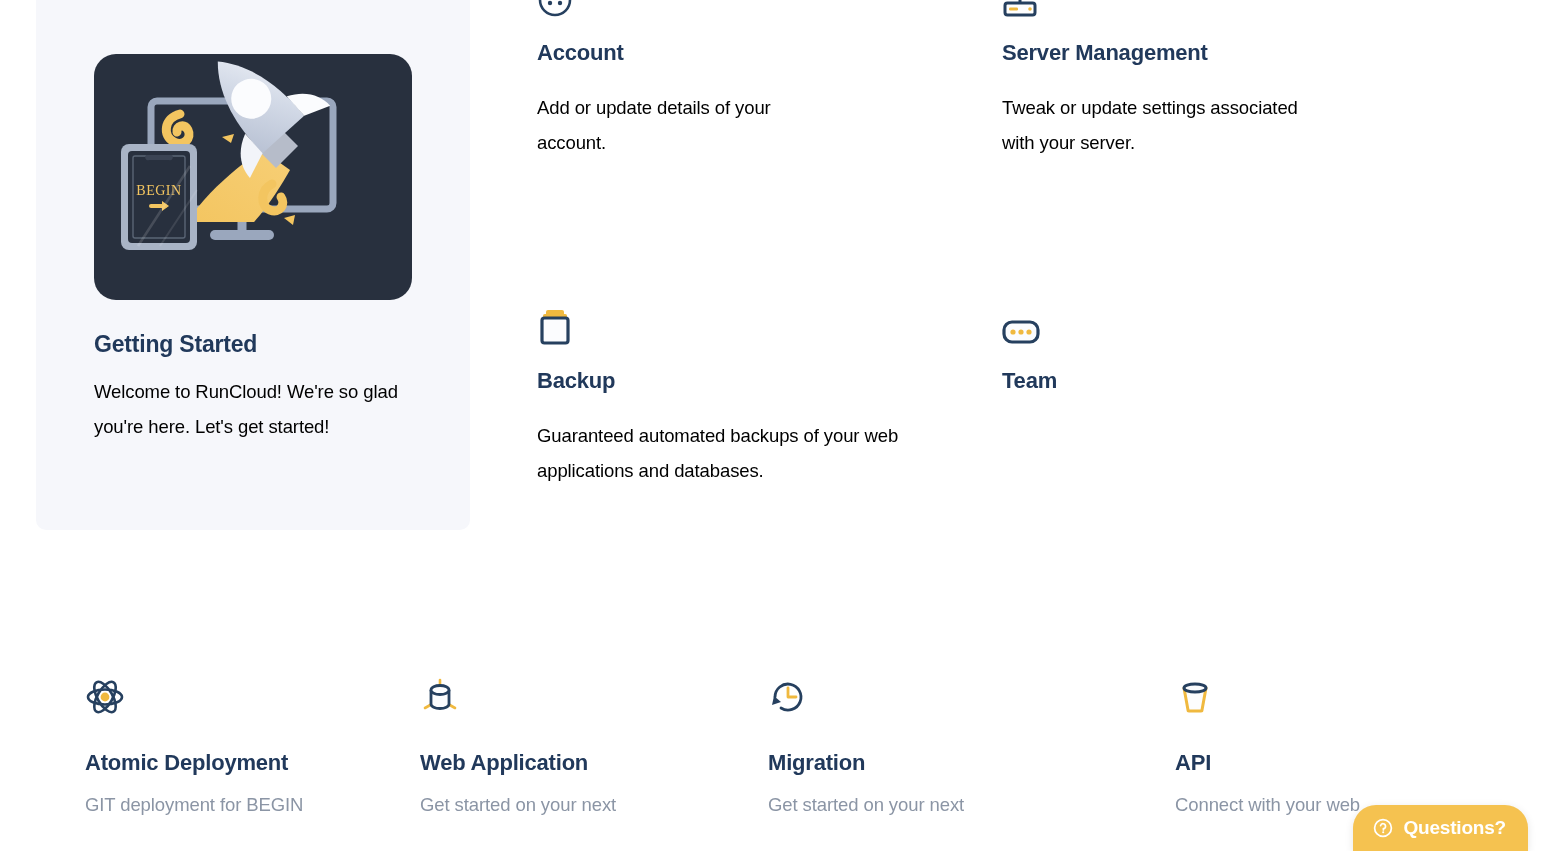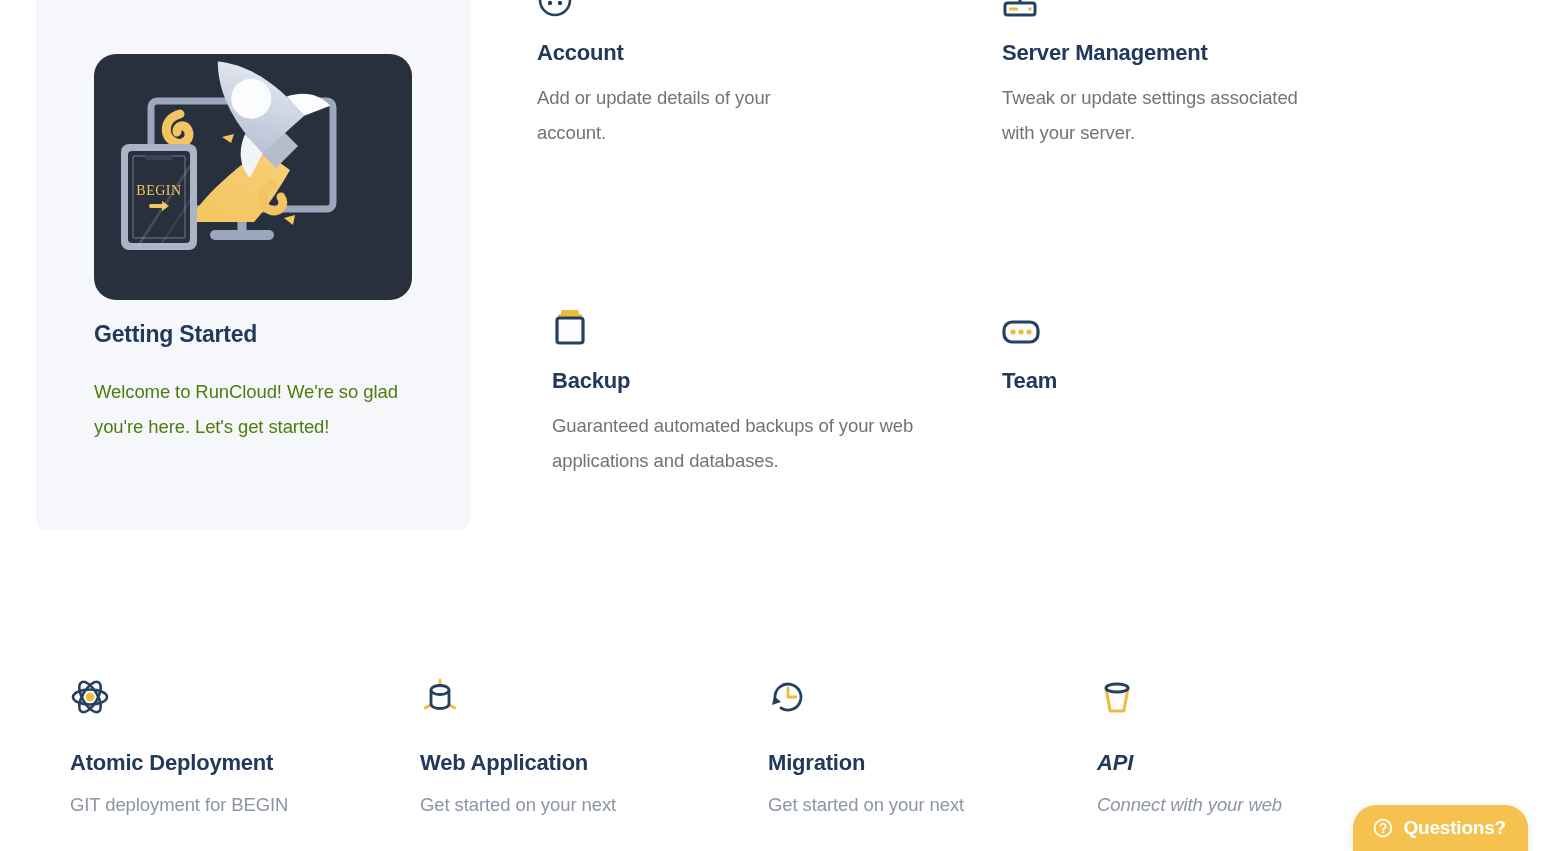--- a/index.html
+++ b/index.html
@@ -44,35 +44,35 @@
     height: 246px;
     background: #28303e;
     border-radius: 22px;
     overflow: hidden;
     position: relative;
   }
 
   .gs-title {
     position: absolute;
     left: 58px;
-    top: 345px;
+    top: 355px;
     font-size: 23px;
     font-weight: bold;
     color: #21395b;
     letter-spacing: -0.2px;
   }
 
   .gs-desc {
     position: absolute;
     left: 58px;
     top: 398px;
     width: 330px;
     font-size: 18.5px;
     line-height: 35px;
-    color: #4d7c0f;
+    color: #000000;
     letter-spacing: -0.1px;
   }
 
   
   .feat-grid {
     position: absolute;
     left: 537px;
     top: -38px;
     width: 900px;
   }
@@ -90,30 +90,30 @@
 
   .feat-title {
     margin-top: 22px;
     font-size: 22px;
     font-weight: bold;
     color: #21395b;
     letter-spacing: -0.2px;
   }
 
   .feat-desc {
-    margin-top: 14px;
+    margin-top: 24px;
     font-size: 18.5px;
     line-height: 35px;
-    color: #737373;
+    color: #000000;
     letter-spacing: -0.1px;
   }
 
   .feat-account   { left: 0px;   top: 0px; }
   .feat-server    { left: 465px; top: 0px; }
-  .feat-backup    { left: 15px;   top: 328px; width: 380px; }
+  .feat-backup    { left: 0px;   top: 328px; width: 380px; }
   .feat-team      { left: 465px; top: 328px; width: 380px; }
 
   
   .bottom-row {
     position: absolute;
     left: 0;
     top: 672px;
     width: 1547px;
     height: 180px;
   }
@@ -134,24 +134,24 @@
   }
 
   .bfeat-desc {
     margin-top: 14px;
     font-size: 18.5px;
     line-height: 30px;
     color: #8b95a5;
     letter-spacing: -0.1px;
   }
 
-  .bfeat-0 { left: 70px;   }
+  .bfeat-0 { left: 85px;   }
   .bfeat-1 { left: 420px;  }
   .bfeat-2 { left: 768px;  }
-  .bfeat-3 { left: 1097px; font-style: italic; }
+  .bfeat-3 { left: 1175px; }
 
   
   .questions-widget {
     position: absolute;
     right: 19px;
     bottom: 0px;
     height: 46px;
     background: #f5c250;
     border-radius: 23px 23px 0 0;
     display: flex;

